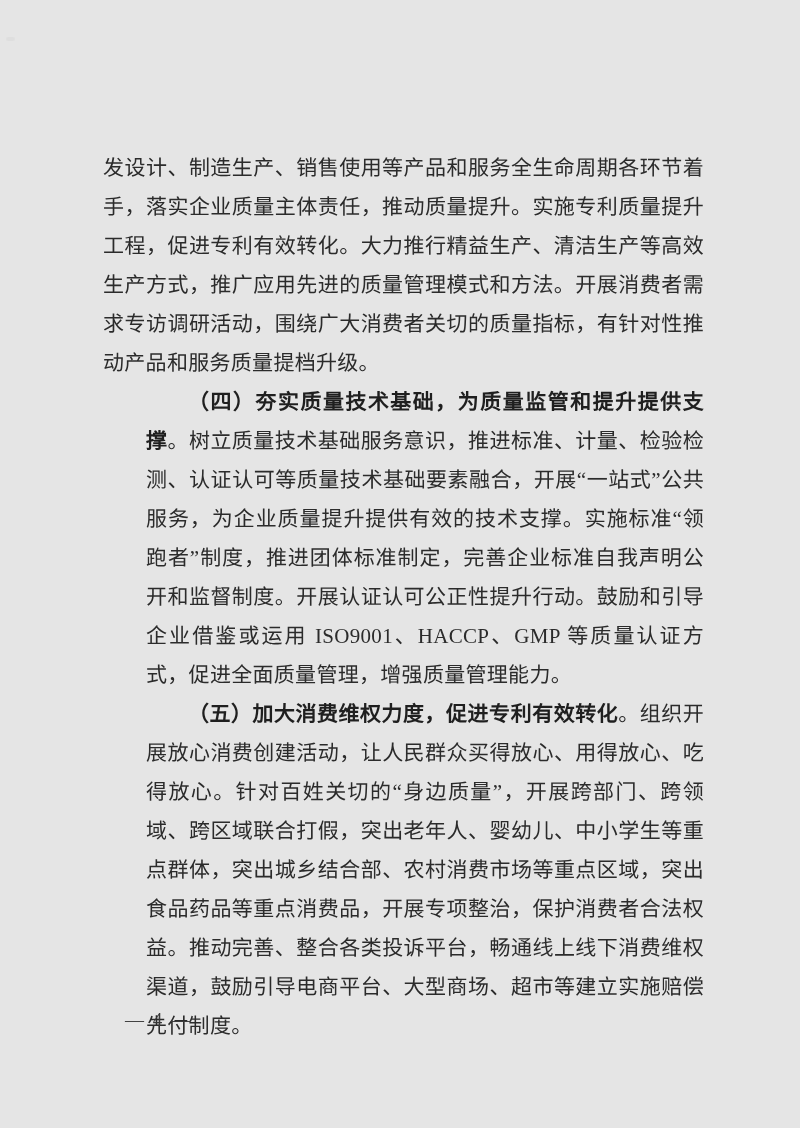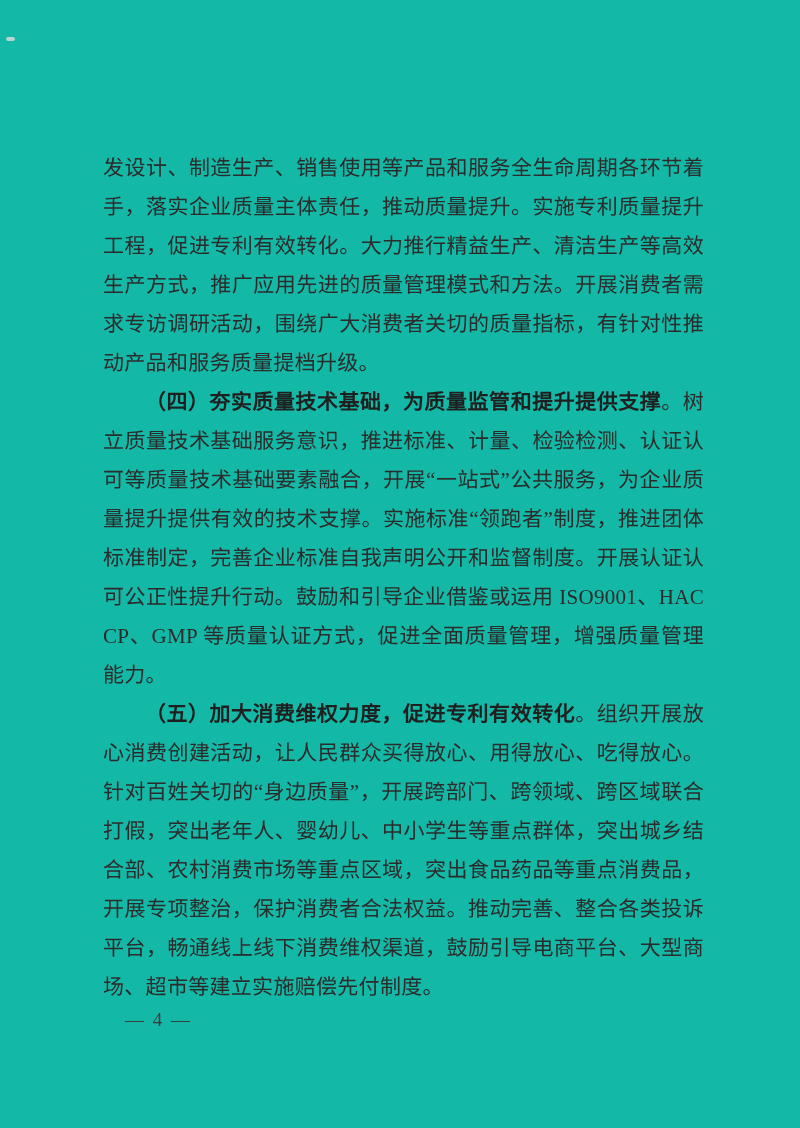--- a/index.html
+++ b/index.html
@@ -4,21 +4,21 @@
 <style>
   html, body {
     margin: 0;
     padding: 0;
     background: #ffffff;
   }
   #page {
     position: relative;
     width: 800px;
     height: 1128px;
-    background: #14b8a6;
+    background: #e5e5e5;
     overflow: hidden;
     font-family: "Liberation Serif", "DejaVu Serif", serif;
     color: #2b2b2b;
   }
   #doc-body {
     position: absolute;
     left: 103px;
     top: 149px;
     width: 601px;
     font-size: 21px;
@@ -26,20 +26,21 @@
     letter-spacing: 0.3px;
   }
   p.para {
     margin: 0;
     text-align: justify;
     text-justify: inter-ideograph;
     word-break: break-all;
   }
   p.para.indent {
     text-indent: 2em;
+    margin-left: 43px;
   }
   .seg-bold {
     font-weight: 700;
     color: #1f1f1f;
   }
   #page-footer {
     position: absolute;
     left: 125px;
     top: 1005px;
     font-size: 19px;

